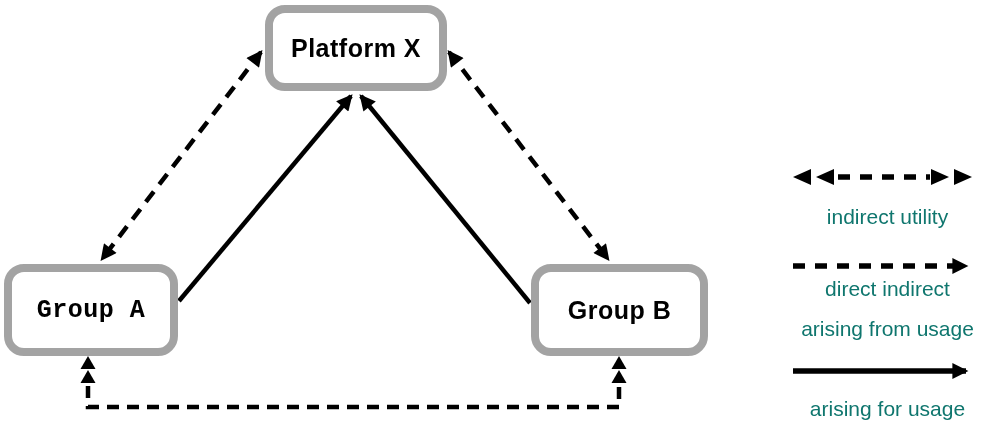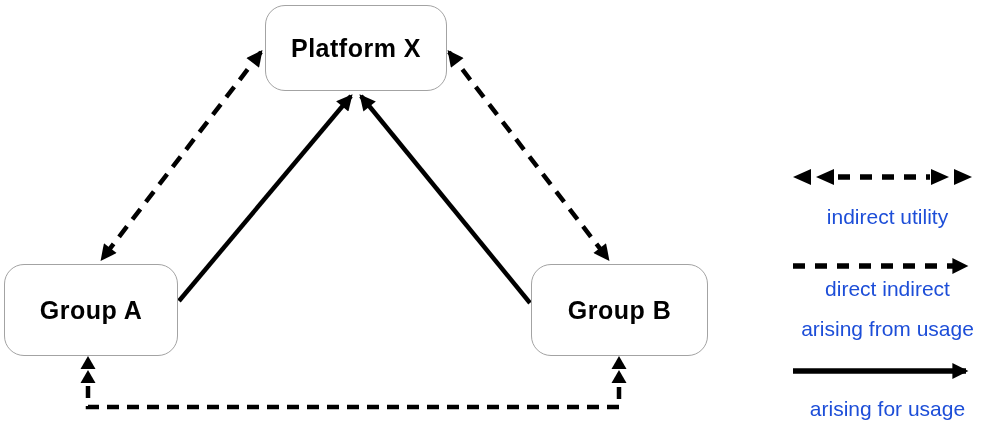--- a/index.html
+++ b/index.html
@@ -17,41 +17,41 @@
   }
   #arrow-layer {
     position: absolute;
     left: 0;
     top: 0;
   }
   .node {
     position: absolute;
     box-sizing: border-box;
     background: #ffffff;
-    border: 1px solid #a3a3a3;
+    border: 8px solid #a3a3a3;
     border-radius: 20px;
     display: flex;
     align-items: center;
     justify-content: center;
     font-weight: bold;
     font-size: 25px;
     color: #000000;
     letter-spacing: 0.5px;
   }
   #node-platform { left: 265px; top: 5px;   width: 182px; height: 86px; }
-  #node-group-a  { left: 4px;   top: 264px; width: 174px; height: 92px; }
+  #node-group-a  { left: 4px;   top: 264px; width: 174px; height: 92px; font-family: Liberation Mono, monospace; }
   #node-group-b  { left: 531px; top: 264px; width: 177px; height: 92px; text-align: center; }
   .legend-label {
     position: absolute;
     left: 775px;
     width: 225px;
     text-align: center;
     font-size: 21px;
     line-height: 26px;
-    color: #1d4ed8;
+    color: #0f766e;
   }
   #legend-label-indirect  { top: 204px; }
   #legend-label-direct-1  { top: 276px; }
   #legend-label-direct-2  { top: 316px; }
   #legend-label-charges   { top: 396px; }
 </style>
 </head>
 <body>
 
 <div id="canvas">

